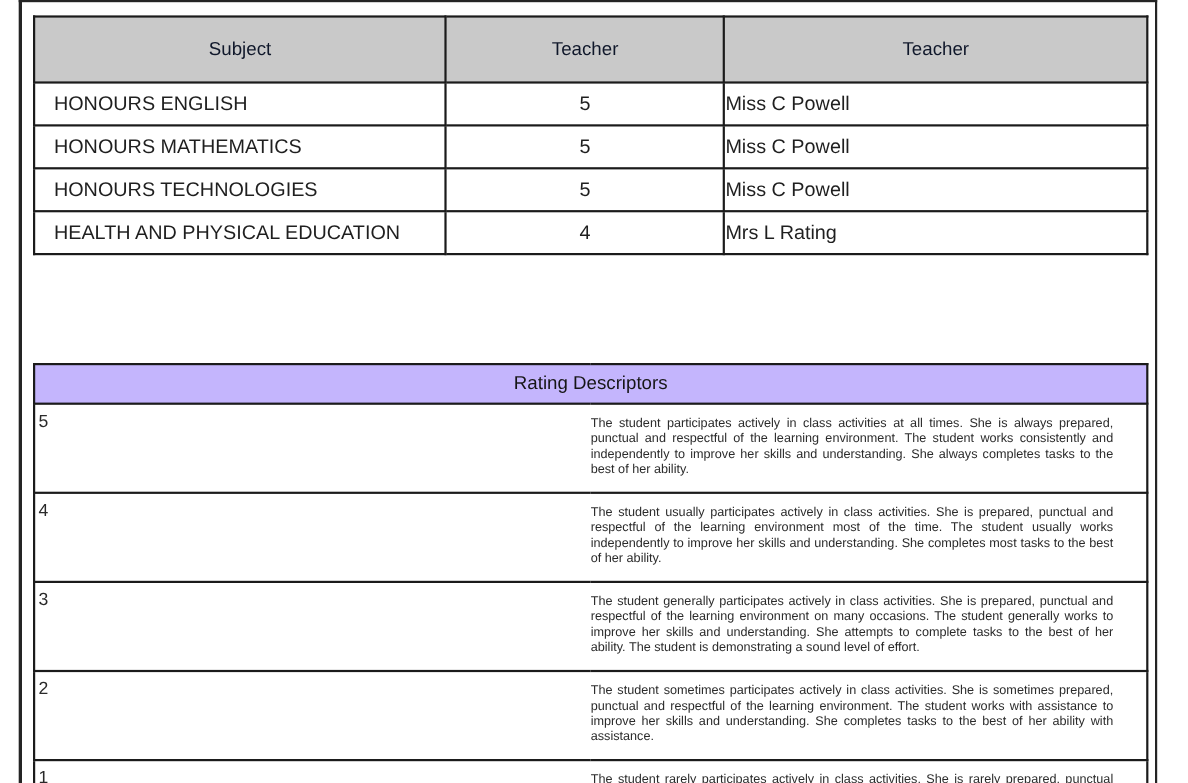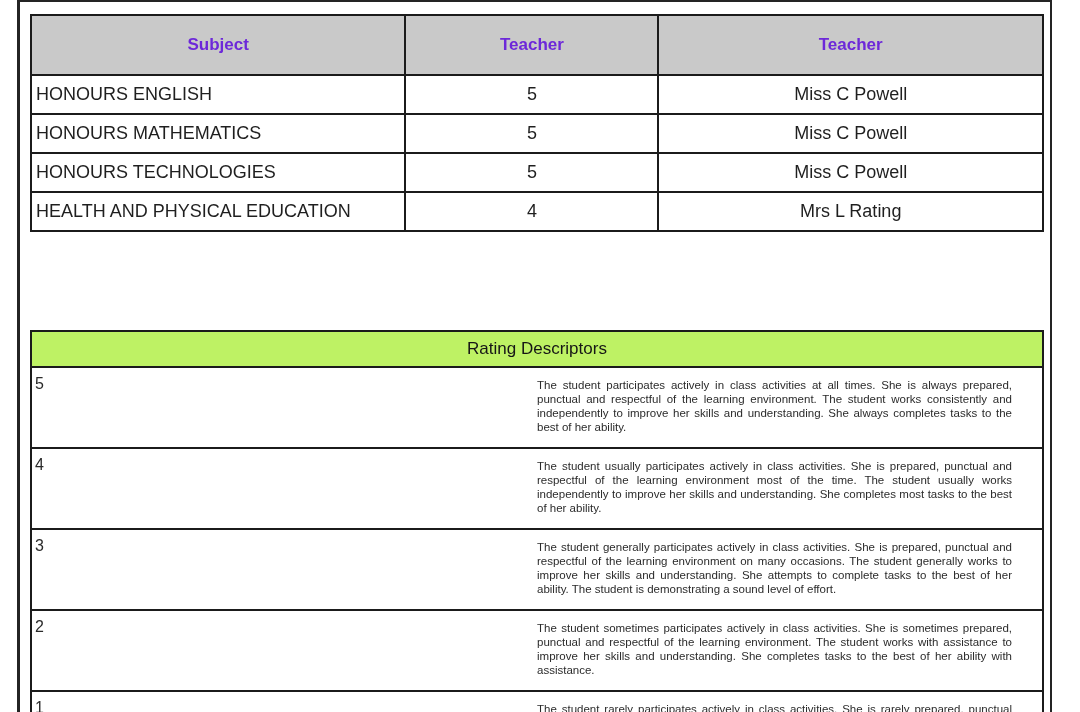--- a/index.html
+++ b/index.html
@@ -30,50 +30,50 @@
     width: 1014px;
     border: 2px solid #1b1b1b;
   }
   table.subjects th, table.subjects td {
     border: 2px solid #1b1b1b;
   }
   table.subjects thead th {
     background: #c9c9c9;
     height: 60px;
     font-size: 17px;
-    font-weight: bold;
+    font-weight: normal;
     text-align: center;
     vertical-align: middle;
-    color: #6d28d9;
+    color: #0f172a;
   }
   table.subjects tbody td {
     height: 39px;
     font-size: 18px;
     vertical-align: middle;
     background: #ffffff;
   }
   table.subjects .col-subject { width: 37%; }
   table.subjects .col-effort  { width: 25%; }
   table.subjects .col-teacher { width: 38%; }
-  table.subjects td.subject { text-align: left; padding-left: 4px; }
+  table.subjects td.subject { text-align: left; padding-left: 17px; }
   table.subjects td.effort  { text-align: center; }
-  table.subjects td.teacher { text-align: center; }
+  table.subjects td.teacher { }
 
   
   table.ratings {
     position: absolute;
     left: 30px; top: 330px;
     width: 1014px;
     border: 2px solid #1b1b1b;
   }
   table.ratings th, table.ratings td {
     border: 2px solid #1b1b1b;
   }
   table.ratings thead th {
-    background: #bef264;
+    background: #c4b5fd;
     height: 36px;
     font-size: 17px;
     font-weight: normal;
     text-align: center;
     vertical-align: middle;
     color: #161616;
   }
   table.ratings td.num {
     width: 48px;
     vertical-align: top;

